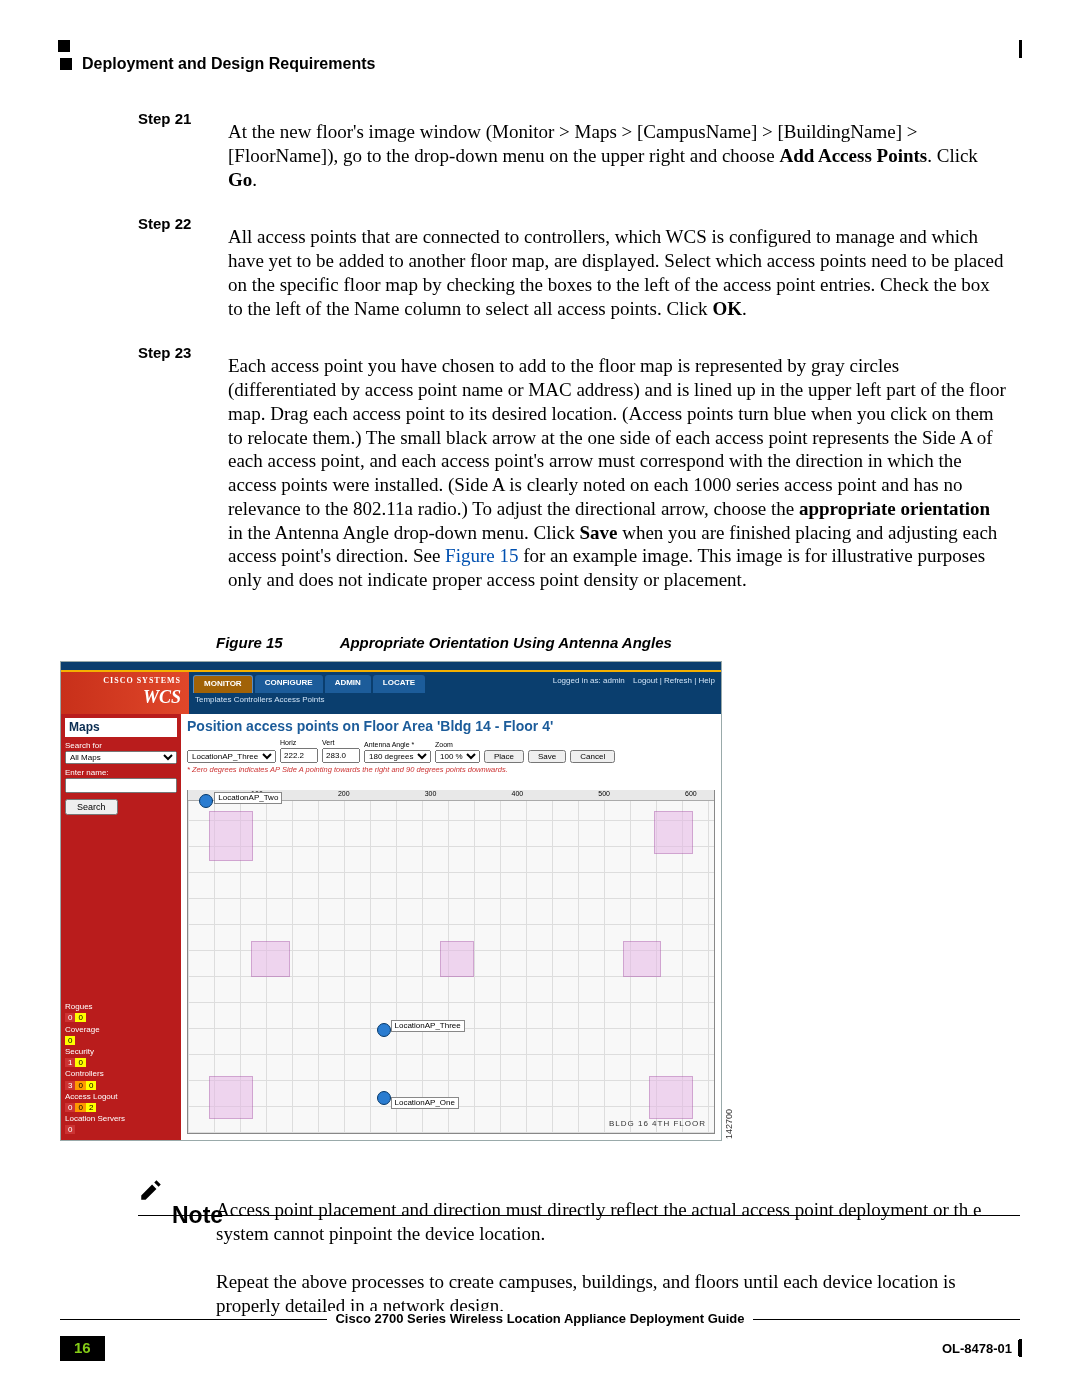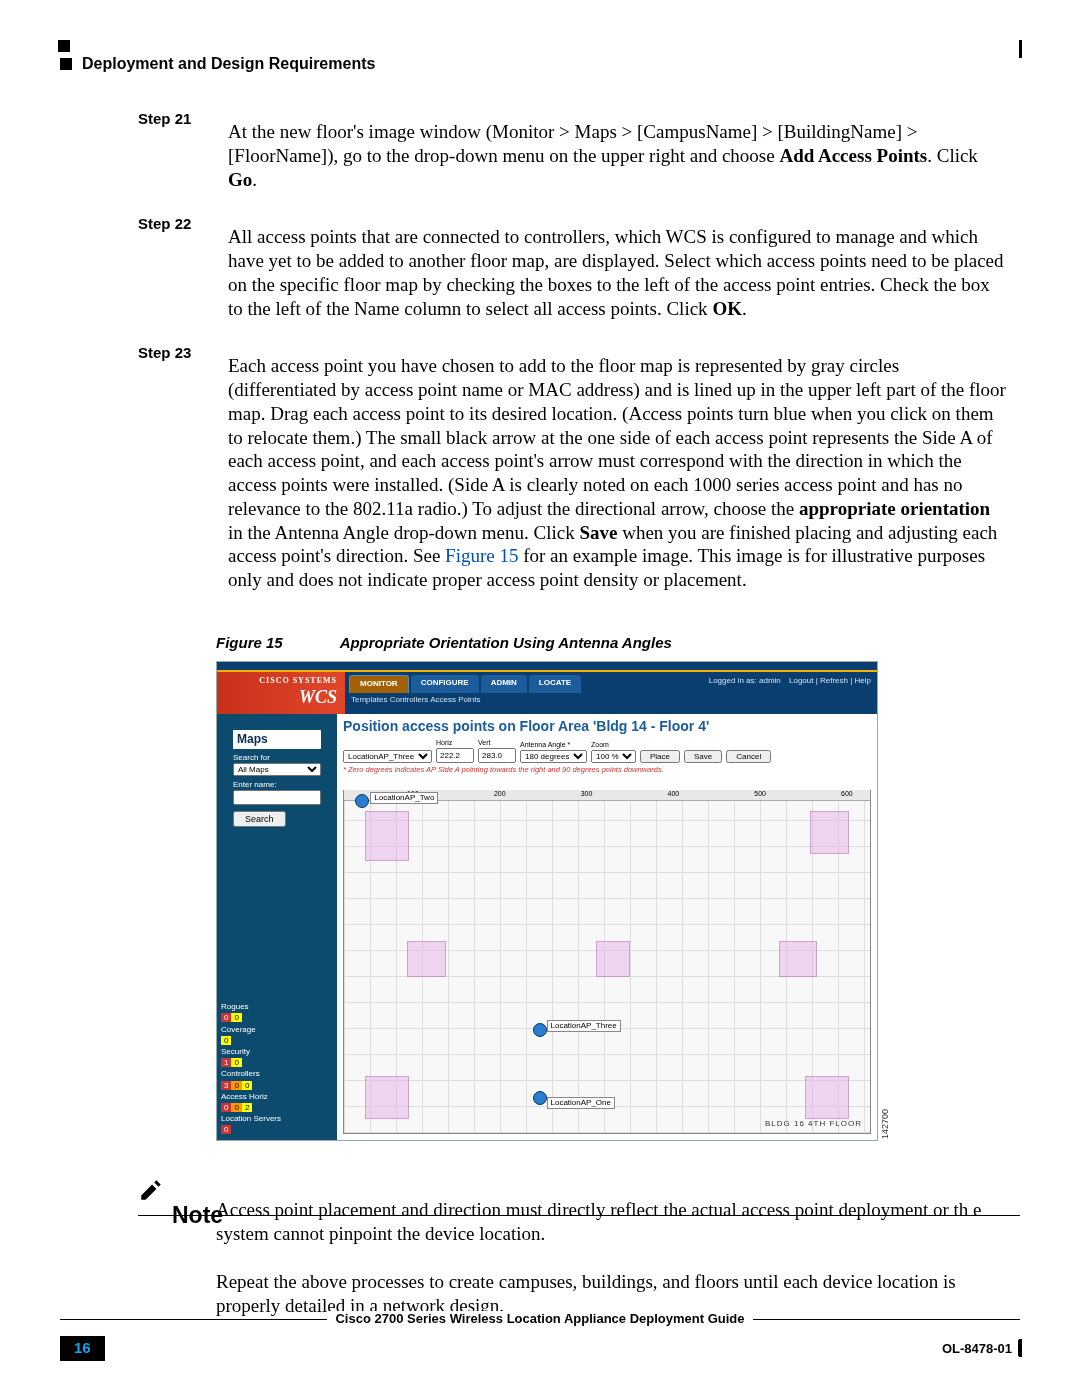--- a/index.html
+++ b/index.html
@@ -23,35 +23,35 @@
   .step-body p { margin:12px; }
 
   b.sans { font-family:inherit; font-weight:bold; }
   a.figref { color:#0050b0; text-decoration:none; }
 
   .fig-caption { padding-left:156px; margin:30px 0 8px 0;
     font-family:Arial, Helvetica, sans-serif; font-style:italic; font-weight:bold; font-size:15px; }
   .fig-caption .fig-num { display:inline-block; width:120px; }
 
   
-  .wcs-wrap { margin-left:156px; width:660px; border:1px solid #9aa; position:relative; font-family:Tahoma, Arial, sans-serif; }
+  .wcs-wrap { width:660px; border:1px solid #9aa; position:relative; font-family:Tahoma, Arial, sans-serif; }
   .wcs-topstripe { height:8px; background:#0a3e6e; border-bottom:2px solid #f5b000; }
   .wcs-header { display:flex; height:42px; }
   .wcs-logo { width:120px; background:linear-gradient(90deg,#c8301a,#e0472a); color:#fff; font-weight:bold; font-style:italic; text-align:right; padding:4px 8px 0 0; font-size:18px; font-family:Georgia, serif; }
   .wcs-logo small { display:block; font-size:8px; font-style:normal; letter-spacing:1px; }
   .wcs-tabs { flex:1; background:#0a3e6e; color:#fff; font-size:9px; position:relative; }
   .wcs-tabs .tabrow { display:flex; gap:2px; padding:3px 4px 0 4px; }
   .wcs-tabs .tab { background:#1c5c9a; padding:3px 10px 4px; border-radius:3px 3px 0 0; color:#fff; font-weight:bold; text-transform:uppercase; font-size:8px; }
   .wcs-tabs .tab.active { background:#a16207; border:1px solid #5a8cc0; border-bottom:none; }
   .wcs-tabs .subrow { padding:2px 6px; font-size:8px; color:#cfe3f7; }
   .wcs-userbox { position:absolute; right:6px; top:4px; font-size:8px; color:#cfe3f7; }
   .wcs-userbox span { margin-left:6px; }
 
   .wcs-body { display:flex; height:426px; }
-  .wcs-side { width:120px; background:#0c4a6e; color:#fff; font-size:9px; padding:16px; box-sizing:border-box; position:relative; }
+  .wcs-side { width:120px; background:#b91c1c; color:#fff; font-size:9px; padding:4px; box-sizing:border-box; position:relative; }
   .wcs-side h4 { margin:0 0 4px 0; font-size:12px; font-weight:bold; color:#0a2d52; background:#fff; padding:2px 4px; }
   .wcs-side label { display:block; font-size:8px; margin-top:4px; }
   .wcs-side select, .wcs-side input[type=text] { width:100%; font-size:8px; box-sizing:border-box; }
   .wcs-side .search-btn { margin-top:6px; font-size:9px; padding:1px 10px; }
   .wcs-side .status-block { position:absolute; bottom:4px; left:4px; right:4px; font-size:8px; line-height:1.4; }
   .wcs-side .status-block div { display:flex; justify-content:space-between;flex-direction:column; }
   .wcs-side .status-block .b0{background:#c33;color:#fff;padding:0 3px;}
   .wcs-side .status-block .b1{background:#f90;color:#000;padding:0 3px;}
   .wcs-side .status-block .b2{background:#ff0;color:#000;padding:0 3px;}
 
@@ -88,21 +88,21 @@
   .note-rule { border-top:1px solid #000; height:0; margin:22px 0 4px 0; }
   .note-body { }
   .post-note { margin:24px 0 16px 156px; }
 
   
   .footer { position:absolute; left:60px; right:60px; bottom:36px; }
   .footer-rule { border-top:1px solid #000; margin-bottom:0; }
   .footer-title { font-family:Arial, Helvetica, sans-serif; font-weight:bold; font-size:13px;
     text-align:center; background:#fff; position:relative; top:-9px; padding:0 8px; display:table; margin:0 auto; }
   .footer-bar { display:flex; align-items:center; justify-content:space-between; margin-top:0; }
-  .page-badge { background:#000; color:#0ea5e9; font-family:Arial, Helvetica, sans-serif;
+  .page-badge { background:#000; color:#84cc16; font-family:Arial, Helvetica, sans-serif;
     font-weight:bold; font-size:15px; padding:3px 14px; }
   .doc-id { font-family:Arial, Helvetica, sans-serif; font-weight:bold; font-size:13px; }
   .doc-id::after { content:""; display:inline-block; width:2px; height:16px; background:#000; margin-left:6px; vertical-align:-3px; }
 </style>
 </head>
 <body>
 
 <div class="crop-marks">
   <div class="mark" style="left:58px; top:40px; width:12px; height:12px;"></div>
   <div class="mark" style="right:58px; top:40px; width:3px; height:18px;"></div>
@@ -184,21 +184,21 @@
             </div>
             <div>
               <span>Security</span>
               <span><span class="b0">1</span><span class="b2">0</span></span>
             </div>
             <div>
               <span>Controllers</span>
               <span><span class="b0">3</span><span class="b1">0</span><span class="b2">0</span></span>
             </div>
             <div>
-              <span>Access Horiz</span>
+              <span>Access Logout</span>
               <span><span class="b0">0</span><span class="b1">0</span><span class="b2">2</span></span>
             </div>
             <div>
               <span>Location Servers</span>
               <span><span class="b0">0</span></span>
             </div>
           </div>
       </div>
       <div class="wcs-main">
         <div class="title">Position access points on Floor Area 'Bldg 14 - Floor 4'</div>

